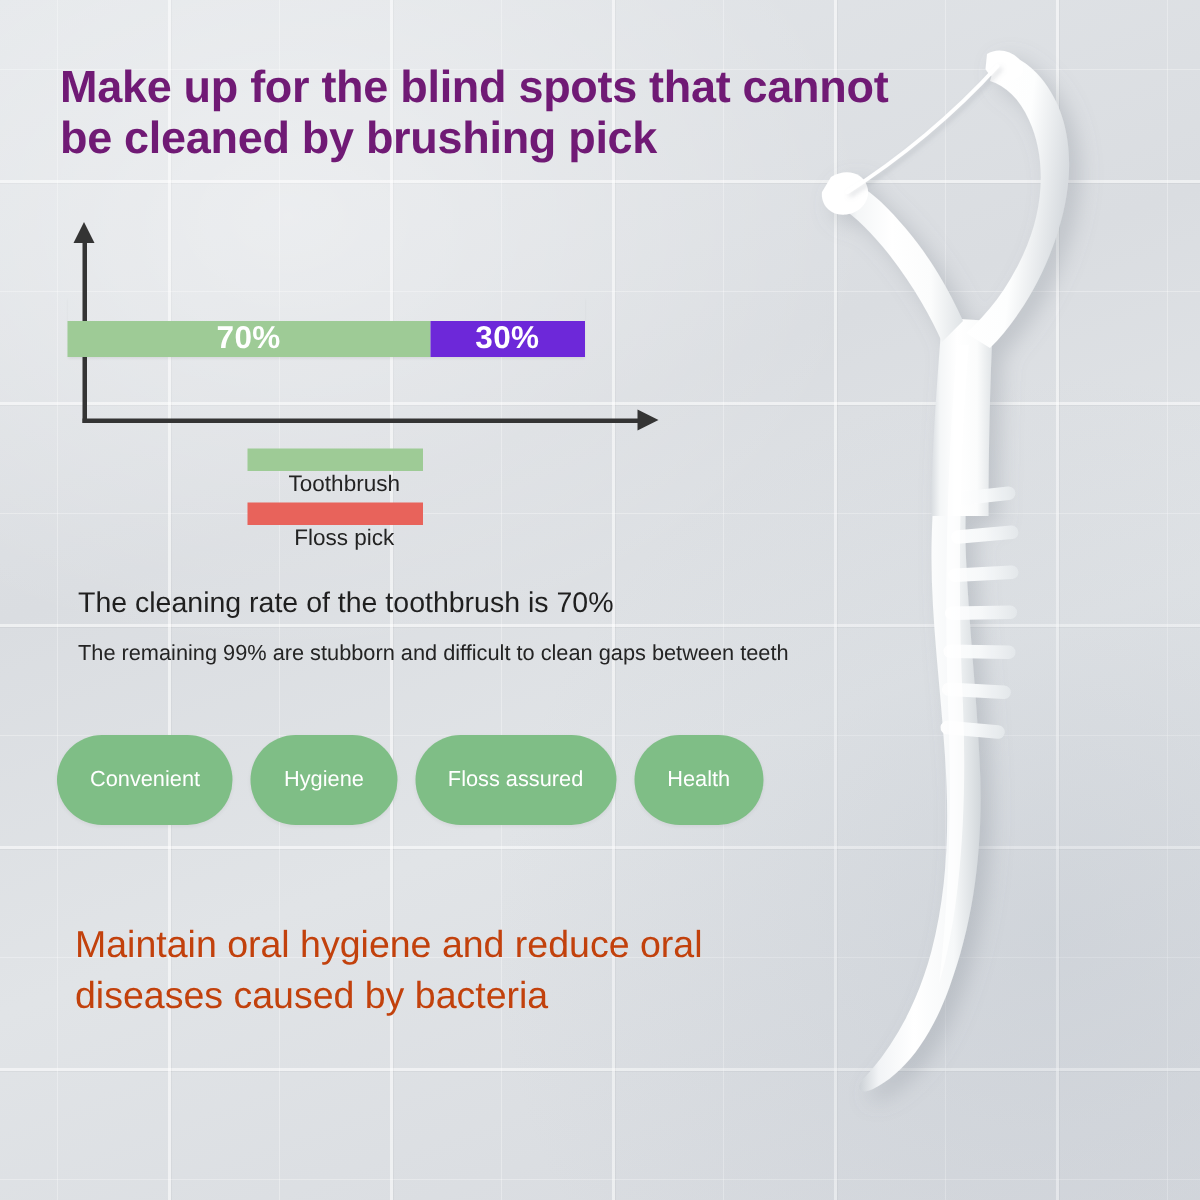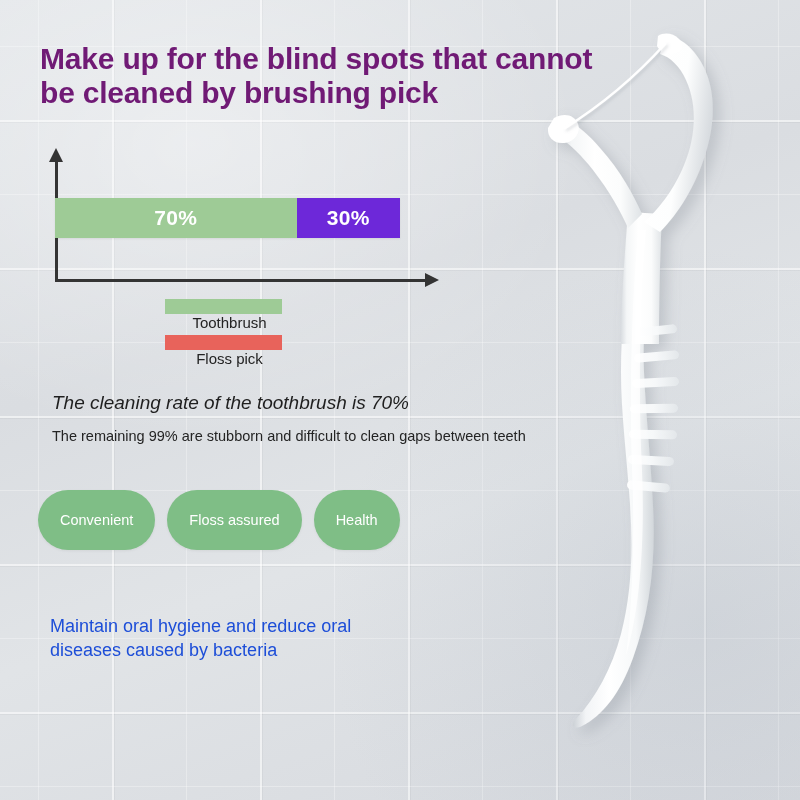--- a/index.html
+++ b/index.html
@@ -104,26 +104,27 @@
     position: absolute;
     left: 381px;
     top: 125px;
     width: 0; height: 0;
     border-top: 7px solid transparent;
     border-bottom: 7px solid transparent;
     border-left: 14px solid #343434;
   }
   .bar {
     position: absolute;
-    left: 11px;
+    left: 1px;
     top: 50px;
     height: 40px;
     display: flex;
     width: 345px;
     box-shadow: 0 1px 2px rgba(0,0,0,0.07);
+    align-items: flex-end;
   }
   .seg {
     display: flex;
     align-items: center;
     justify-content: center;
     color: #ffffff;
     font-size: 21px;
     font-weight: bold;
     letter-spacing: 0.3px;
   }
@@ -157,21 +158,20 @@
   }
 
   
   .line-primary {
     position: absolute;
     left: 52px;
     top: 392px;
     font-size: 19px;
     color: #1f1f1f;
     white-space: nowrap;
-    font-style: italic;
   }
   .line-secondary {
     position: absolute;
     left: 52px;
     top: 428px;
     font-size: 14.5px;
     color: #242424;
     white-space: nowrap;
   }
 
@@ -197,22 +197,22 @@
     white-space: nowrap;
     box-shadow: 0 1px 3px rgba(0,0,0,0.06);
   }
 
   
   .closing {
     position: absolute;
     left: 50px;
     top: 614px;
     width: 470px;
-    font-size: 18px;
-    color: #1d4ed8;
+    font-size: 25px;
+    color: #c2410c;
     line-height: 1.35;
   }
 
   
   .product {
     position: absolute;
     left: 520px;
     top: 0px;
     width: 300px;
     height: 790px;
@@ -255,20 +255,21 @@
       <div class="legend-swatch" style="background:#e8635b"></div>
       <div class="legend-label">Floss pick</div>
     </div>
   </div>
 
   <div class="line-primary">The cleaning rate of the toothbrush is 70%</div>
   <div class="line-secondary">The remaining 99% are stubborn and difficult to clean gaps between teeth</div>
 
   <div class="pills">
     <div class="pill">Convenient</div>
+    <div class="pill">Hygiene</div>
     <div class="pill">Floss assured</div>
     <div class="pill">Health</div>
   </div>
 
   <div class="closing">
     <div>Maintain oral hygiene and reduce oral</div>
     <div>diseases caused by bacteria</div>
   </div>
 
   <svg class="product" viewBox="0 0 300 790">

